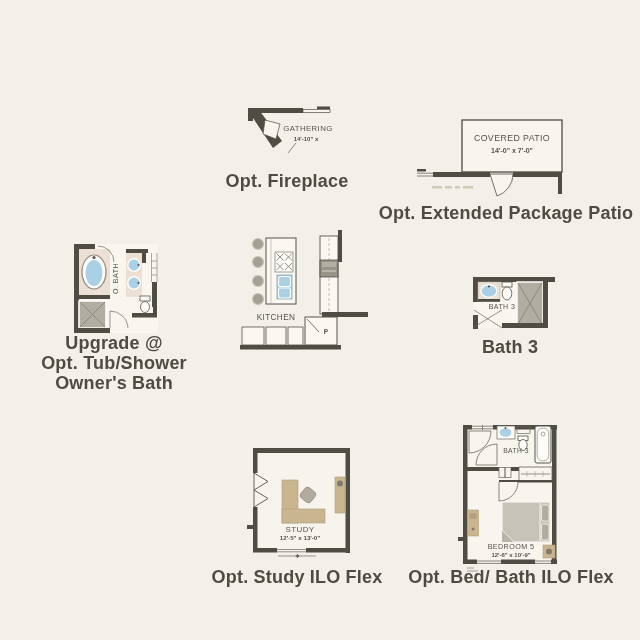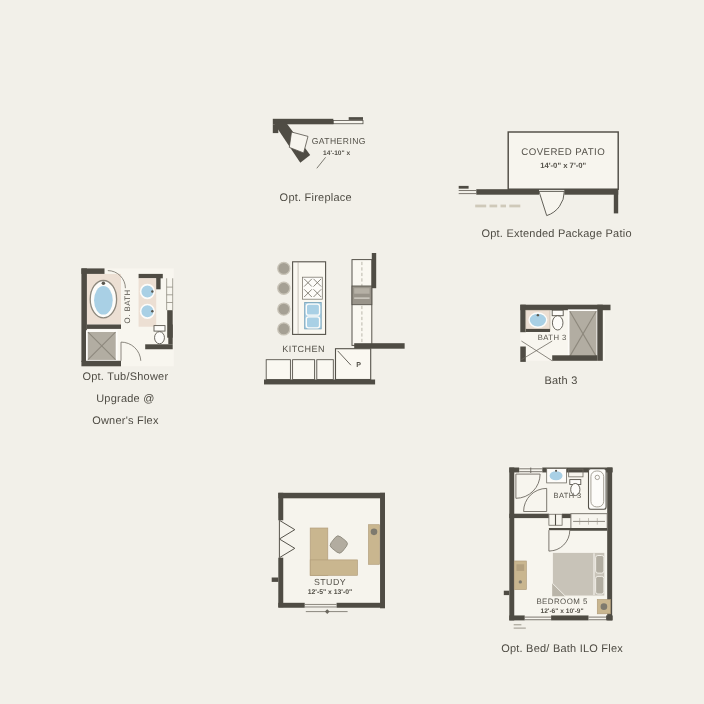--- a/index.html
+++ b/index.html
@@ -1,19 +1,19 @@
 <!DOCTYPE html>
 <html><head>
 <meta charset="utf-8">
 <style>
   html,body{margin:0;padding:0;}
   .canvas{position:relative;width:640px;height:640px;background:#f2f0e9;overflow:hidden;
           font-family:"Liberation Sans",sans-serif;}
   .fig-svg{position:absolute;}
-  .caption{position:absolute;transform:translateX(-50%);font-weight:400;font-size:10px;
+  .caption{position:absolute;transform:translateX(-50%);font-weight:700;font-size:18px;
            color:#4e4b43;text-align:center;letter-spacing:.2px;line-height:20px;white-space:nowrap;}
   .plan-label{font-family:"Liberation Sans",sans-serif;fill:#55524a;letter-spacing:.4px;}
   .plan-dims{font-family:"Liberation Sans",sans-serif;fill:#55524a;font-weight:700;}
   .w{fill:#4f4c44;}
 </style>
 </head>
 <body>
 
 <div class="canvas">
 
@@ -79,23 +79,23 @@
     <line x1="93.5" y1="38" x2="99" y2="38" stroke="#8d887d" stroke-width="0.7"></line>
     <rect class="w" x="94" y="45" width="5" height="25"></rect>
     <rect class="w" x="95" y="58" width="4" height="18"></rect>
     <rect x="82" y="59" width="10" height="5" fill="#fdfcf9" stroke="#5a574e" stroke-width="0.8"></rect>
     <ellipse cx="87" cy="70" rx="4.5" ry="5.5" fill="#fdfcf9" stroke="#5a574e" stroke-width="0.8"></ellipse>
     <rect class="w" x="74" y="76" width="25" height="4.5"></rect>
     <line x1="52" y1="91" x2="52" y2="74" stroke="#6b675e" stroke-width="0.7"></line>
     <path d="M 52,74 A 18 18 0 0 1 70,91" fill="none" stroke="#6b675e" stroke-width="0.7"></path>
   </svg>
   <div style="position:absolute;left:114px;top:333px;transform:translateX(-50%);text-align:center">
+    <div class="caption" style="position:static;transform:none">Upgrade @</div>
     <div class="caption" style="position:static;transform:none">Opt. Tub/Shower</div>
-    <div class="caption" style="position:static;transform:none">Upgrade @</div>
-    <div class="caption" style="position:static;transform:none">Owner's Flex</div>
+    <div class="caption" style="position:static;transform:none">Owner's Bath</div>
   </div>
 
   <svg class="fig-svg" style="left:238px;top:230px" width="130" height="122" viewBox="0 0 130 122">
     <g>
       <circle cx="20" cy="14" r="5.5" fill="#a5a094" stroke="#c9c4b8" stroke-width="1.2"></circle>
       <circle cx="20" cy="32" r="5.5" fill="#a5a094" stroke="#c9c4b8" stroke-width="1.2"></circle>
       <circle cx="20" cy="51" r="5.5" fill="#a5a094" stroke="#c9c4b8" stroke-width="1.2"></circle>
       <circle cx="20" cy="69" r="5.5" fill="#a5a094" stroke="#c9c4b8" stroke-width="1.2"></circle>
     </g>
     <rect x="28" y="8" width="30" height="66" fill="#faf8f1" stroke="#55524a" stroke-width="1"></rect>
@@ -173,20 +173,21 @@
     <g transform="rotate(38 66 49)">
       <rect x="59.5" y="42.5" width="13" height="13" rx="3.5" fill="#b2aca0" stroke="#918c80" stroke-width="0.8"></rect>
     </g>
     <rect x="93" y="31" width="10" height="36" fill="#c9b68f" stroke="#b09c79" stroke-width="0.6"></rect>
     <circle cx="98" cy="37.5" r="3" fill="#7e7a6e"></circle>
     <text class="plan-label" x="58" y="86" font-size="8" text-anchor="middle">STUDY</text>
     <text class="plan-dims" x="58" y="94" font-size="6.2" text-anchor="middle">12'-5" x 13'-0"</text>
     <line x1="36" y1="110" x2="74" y2="110" stroke="#6b675e" stroke-width="0.7"></line>
     <rect x="54" y="108.5" width="3" height="3" fill="#6b675e" transform="rotate(45 55.5 110)"></rect>
   </svg>
+  <div class="caption" style="left:297px;top:567px">Opt. Study ILO Flex</div>
 
   <svg class="fig-svg" style="left:447px;top:407px" width="120" height="168" viewBox="0 0 120 168">
     <rect x="16" y="18" width="93" height="139" fill="#f7f5ee"></rect>
     <rect class="w" x="16" y="18" width="94" height="4.5"></rect>
     <rect x="25" y="17.5" width="21" height="5.5" fill="#f7f5ee"></rect>
     <line x1="25" y1="19.2" x2="46" y2="19.2" stroke="#6b675e" stroke-width="0.8"></line>
     <line x1="25" y1="21.8" x2="46" y2="21.8" stroke="#6b675e" stroke-width="0.8"></line>
     <line x1="35.5" y1="18" x2="35.5" y2="23" stroke="#6b675e" stroke-width="0.8"></line>
     <rect class="w" x="16" y="18" width="4.5" height="139"></rect>
     <rect class="w" x="11" y="130" width="5" height="4"></rect>
@@ -230,15 +231,15 @@
     <polygon points="55,123 67,135 55,135" fill="#bab5a9"></polygon>
     <line x1="55" y1="123" x2="67" y2="135" stroke="#f7f5ee" stroke-width="0.8"></line>
     <rect x="20.5" y="103" width="11" height="26" fill="#c9b68f" stroke="#b09c79" stroke-width="0.6"></rect>
     <rect x="22.5" y="106" width="7" height="6" fill="#b3a07e"></rect>
     <circle cx="26" cy="122" r="1.5" fill="#7e7a6e"></circle>
     <rect x="96" y="138" width="12" height="13" fill="#c9b68f" stroke="#b09c79" stroke-width="0.6"></rect>
     <circle cx="102" cy="144.5" r="3" fill="#7e7a6e"></circle>
     <text class="plan-label" x="64" y="142" font-size="7.2" text-anchor="middle">BEDROOM 5</text>
     <text class="plan-dims" x="64" y="150" font-size="6" text-anchor="middle">12'-6" x 10'-9"</text>
   </svg>
-  <div class="caption" style="left:511px;top:581px">Opt. Bed/ Bath ILO Flex</div>
+  <div class="caption" style="left:511px;top:567px">Opt. Bed/ Bath ILO Flex</div>
 
 </div>
 
 </body></html>

